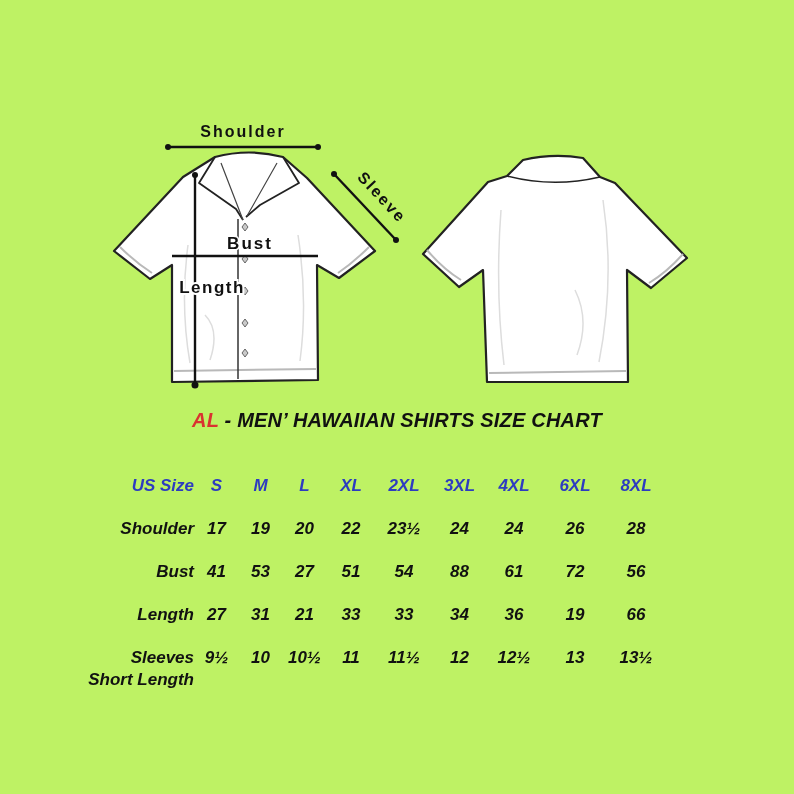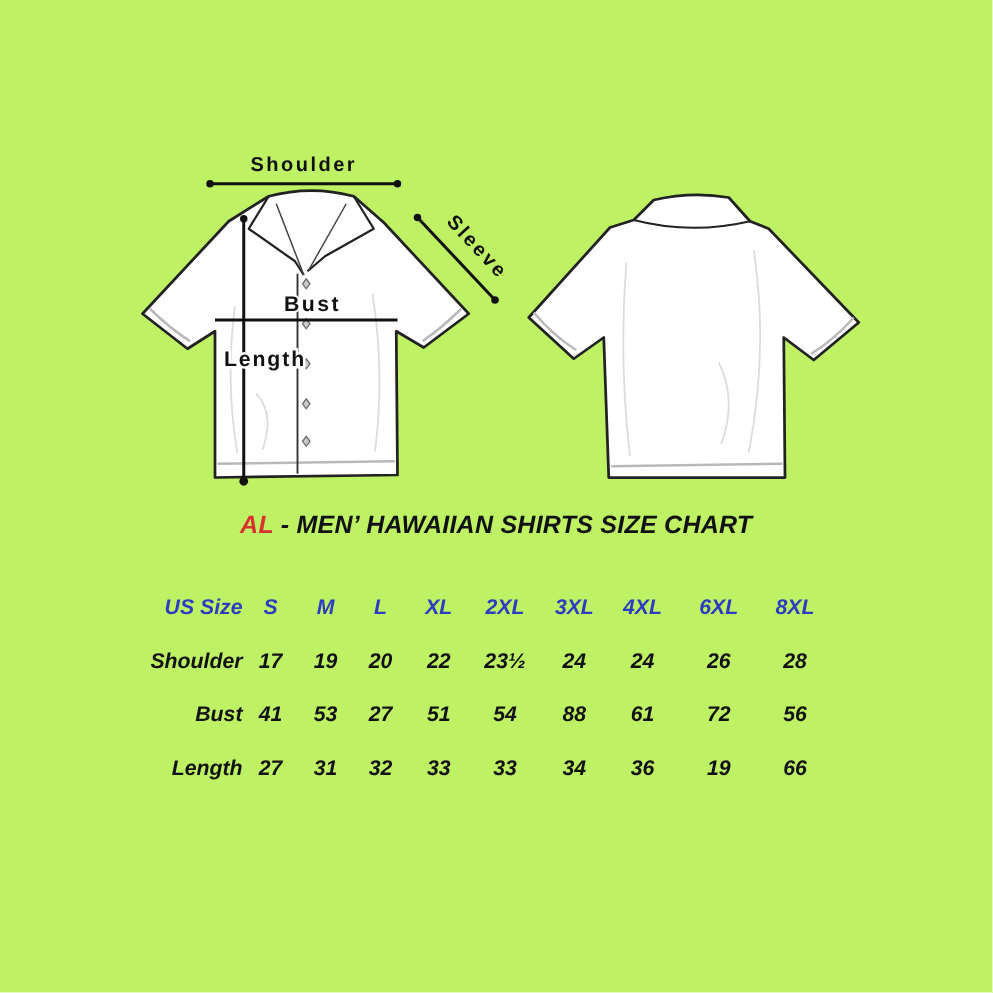--- a/index.html
+++ b/index.html
@@ -140,23 +140,38 @@
         <div class="cell num">61</div>
         <div class="cell num">72</div>
         <div class="cell num">56</div>
       </div>
       <div class="trow">
         <div class="cell lbl">
           <div>Length</div>
         </div>
         <div class="cell num">27</div>
         <div class="cell num">31</div>
-        <div class="cell num">32</div>
+        <div class="cell num">21</div>
         <div class="cell num">33</div>
         <div class="cell num">33</div>
         <div class="cell num">34</div>
         <div class="cell num">36</div>
         <div class="cell num">19</div>
         <div class="cell num">66</div>
       </div>
+      <div class="trow">
+        <div class="cell lbl">
+          <div>Sleeves</div>
+          <div>Short Length</div>
+        </div>
+        <div class="cell num">9½</div>
+        <div class="cell num">10</div>
+        <div class="cell num">10½</div>
+        <div class="cell num">11</div>
+        <div class="cell num">11½</div>
+        <div class="cell num">12</div>
+        <div class="cell num">12½</div>
+        <div class="cell num">13</div>
+        <div class="cell num">13½</div>
+      </div>
     </div>
 
 </div>
 
 </body></html>

